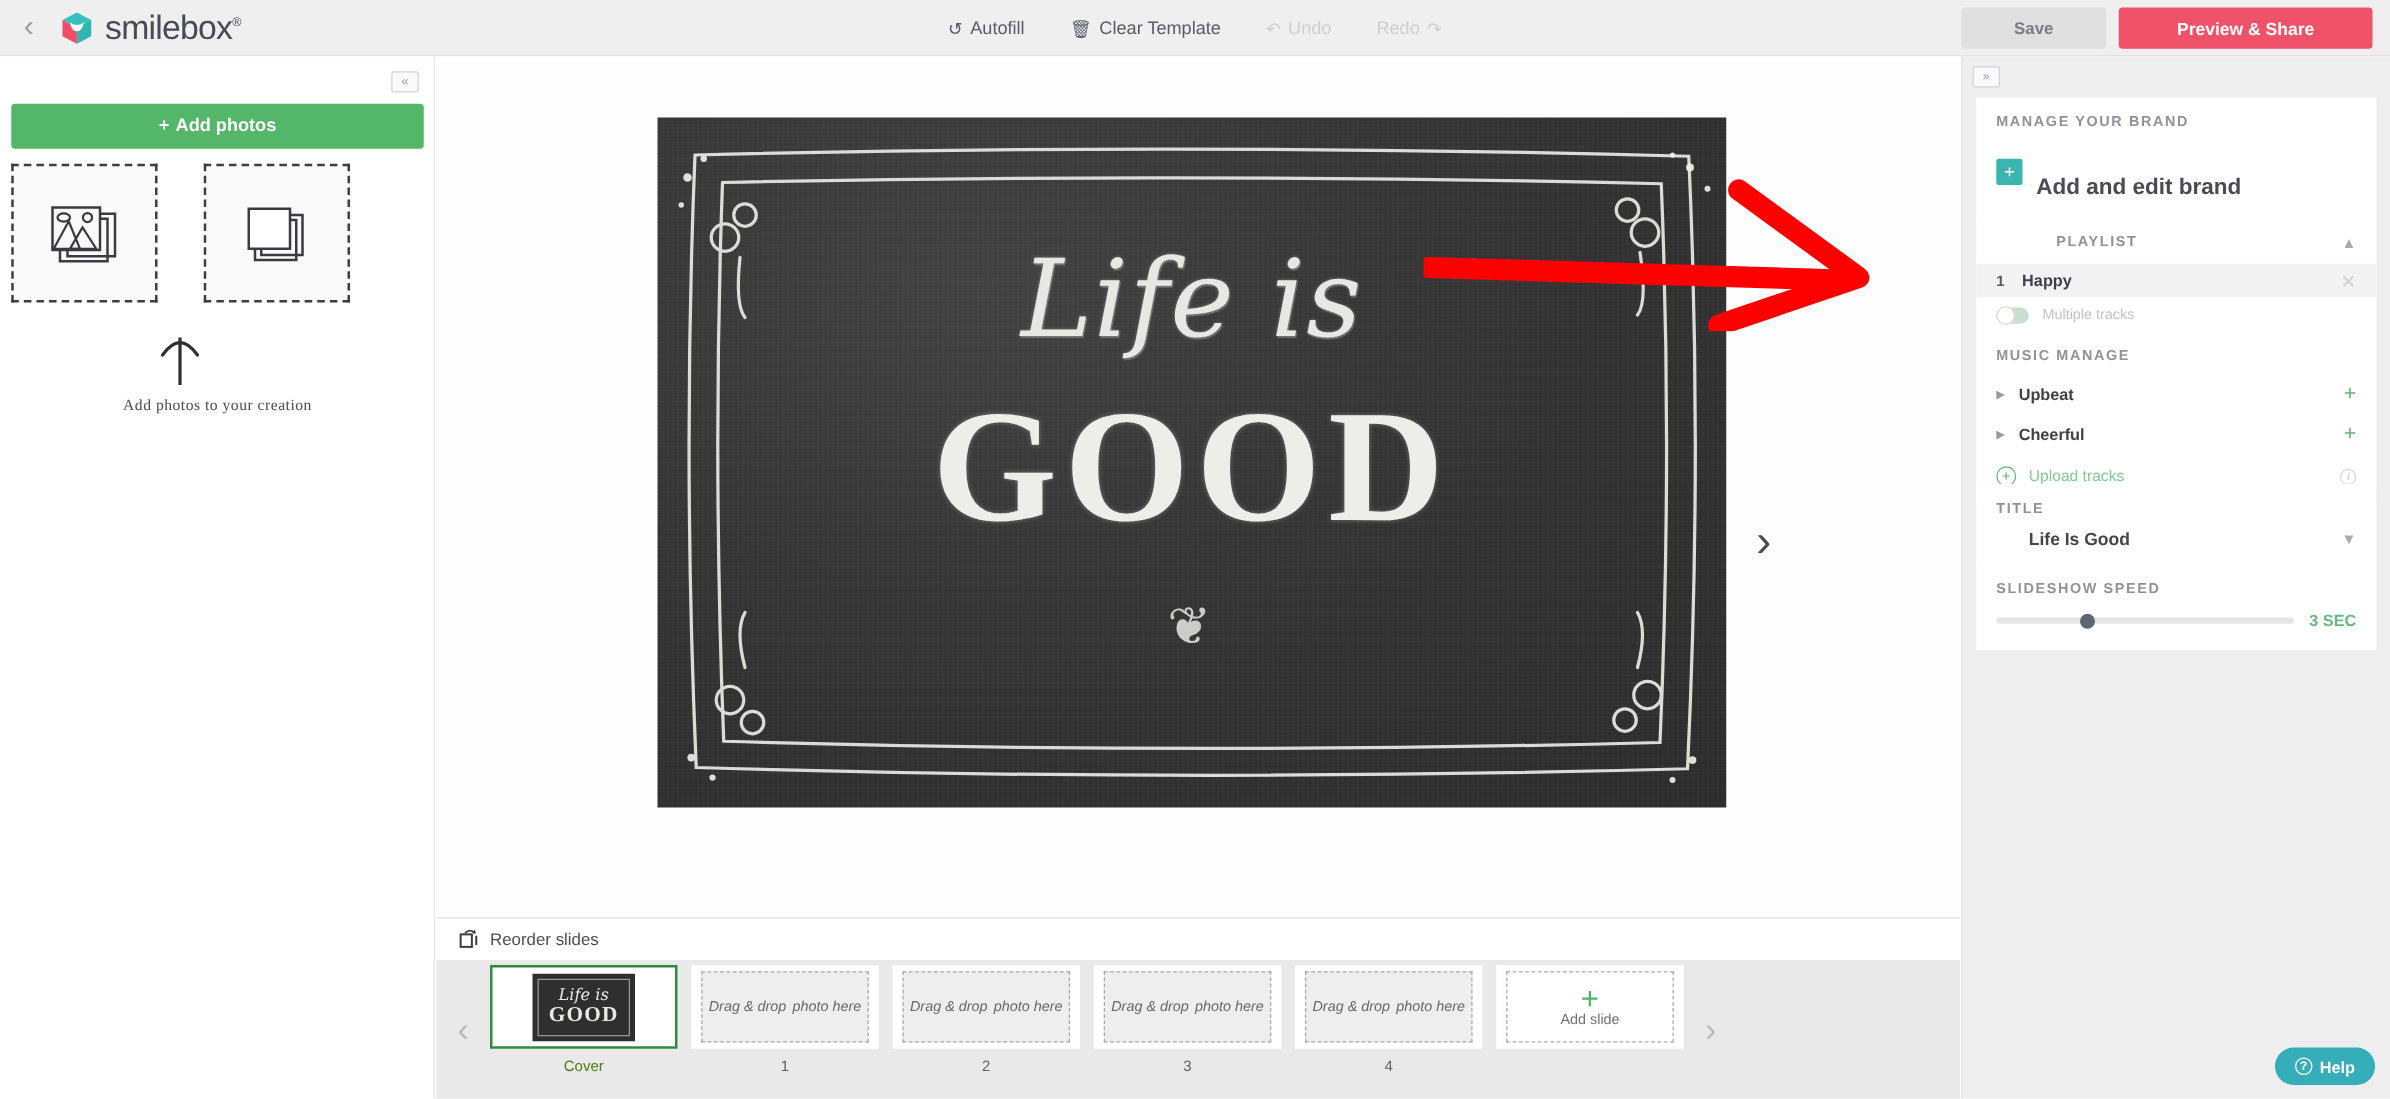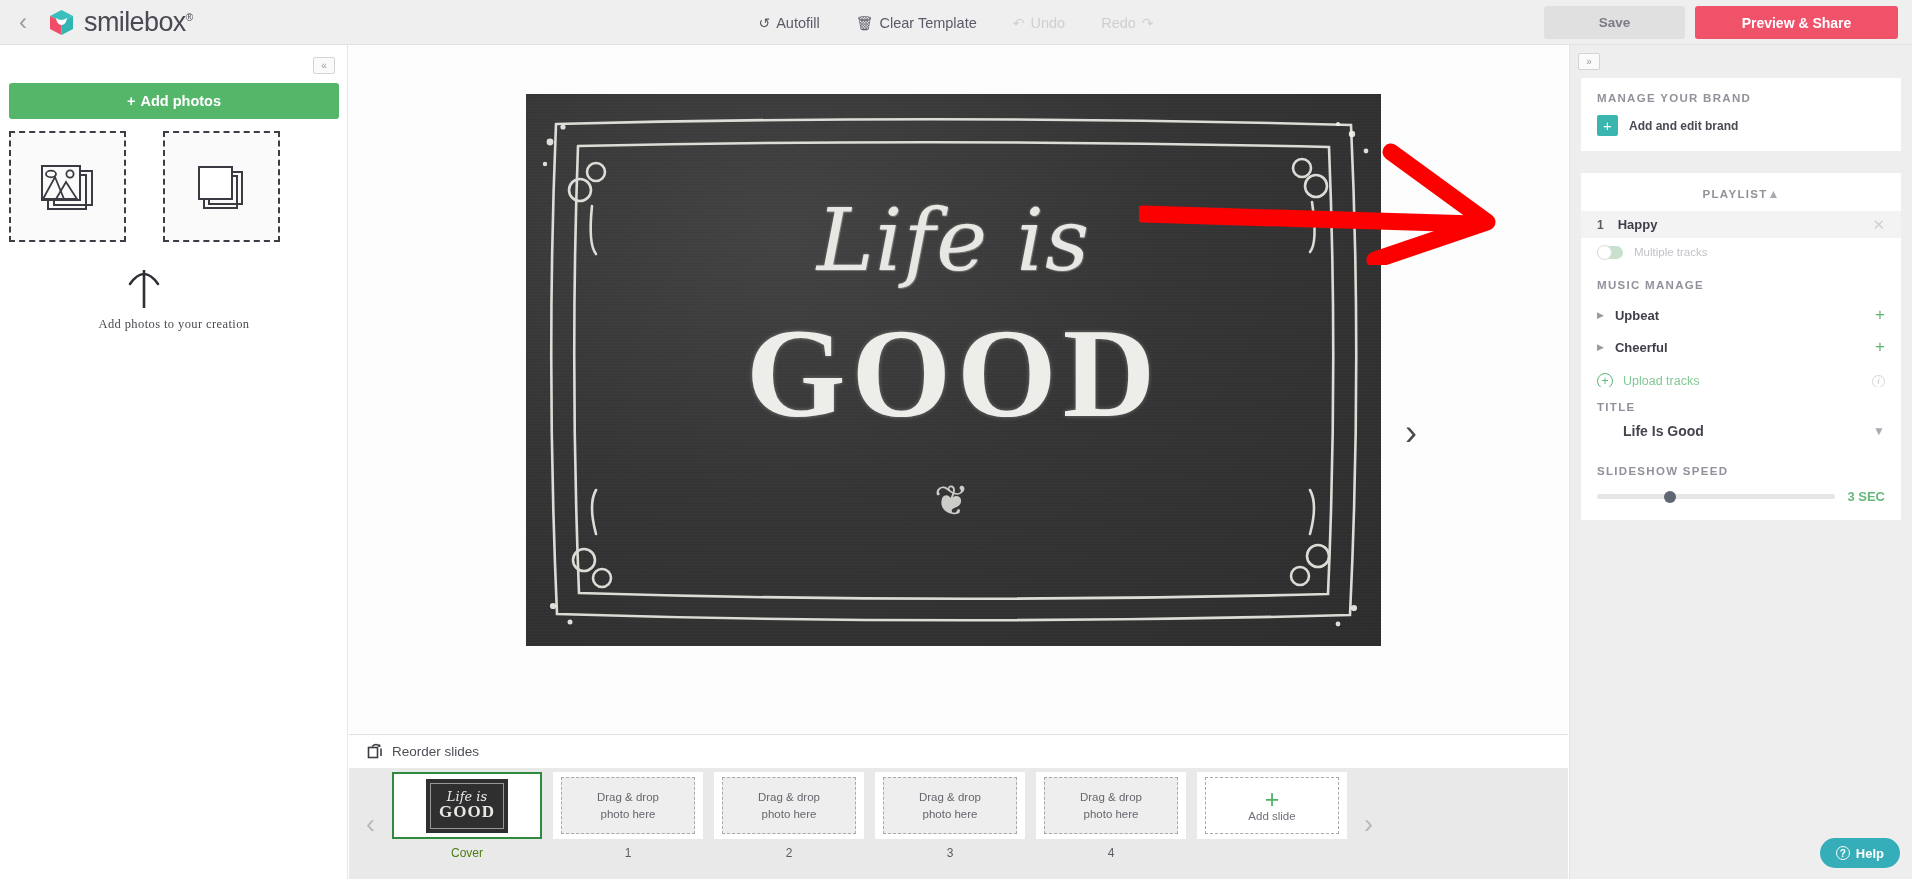--- a/index.html
+++ b/index.html
@@ -39,21 +39,21 @@
     color: #5a5a68; cursor: pointer; pointer-events: auto;
   }
   .tb-btn.disabled { color: #cfcfd4; cursor: default; }
   .tb-icon { font-size: 14px; line-height: 1; }
 
   .tb-right {
     position: absolute; right: 14px; top: 0; height: 45px;
     display: flex; align-items: center; gap: 10px;
   }
   .btn-save {
-    width: 141px; height: 33px; background: #e0e0e0; border: none; border-radius: 3px;
+    width: 116px; height: 33px; background: #e0e0e0; border: none; border-radius: 3px;
     color: #7b7b85; font-size: 13.5px; font-weight: 600; cursor: pointer;
     font-family: "Liberation Sans", sans-serif;
   }
   .btn-preview {
     width: 203px; height: 33px; background: #ef5269; border: none; border-radius: 3px;
     color: #fff; font-size: 14px; font-weight: 700; cursor: pointer;
     font-family: "Liberation Sans", sans-serif;
   }
 
   
@@ -169,23 +169,23 @@
     font-family: "DejaVu Serif", serif; font-style: italic; font-size: 13px;
     color: #e8e8e4; line-height: 1;
   }
   .thumb-good {
     font-family: "Liberation Serif", serif; font-weight: 700; font-size: 17px;
     color: #e8e8e4; letter-spacing: 1px; line-height: 1.1;
   }
   .thumb-frame { position: absolute; inset: 4px; border: 1px solid rgba(255,255,255,.5); }
   .slide-drop {
     width: 134px; height: 57px; margin: 5px auto; border: 1px dashed #a8a8ae;
-    background: #eeeeee; display: flex; flex-direction: column;
+    background: #eeeeee; display: flex; 
     align-items: center; justify-content: center; gap: 5px;
-    font-size: 11.5px; color: #66666e;
+    font-size: 11.5px; color: #66666e; font-style: italic;
   }
   .slide-label {
     width: 150px; text-align: center; font-size: 12px; color: #5c5c64;
     margin-top: 7px; background: #e9e9e9;
   }
   .slide-label.cover { color: #4d7c0f; }
   .add-slide-card {
     width: 150px; height: 67px; background: #fff; display: flex;
     align-items: center; justify-content: center;
   }
@@ -212,25 +212,25 @@
   .card-brand { position: absolute; left: 0; right: 0; top: 33px; }
   .sect-title {
     font-size: 11.5px; color: #91919b; letter-spacing: 1.3px; font-weight: 700;
   }
   .brand-body { padding: 14px 16px 15px 16px; }
   .brand-row { display: flex; align-items: center; gap: 11px; margin-top: 11px; cursor: pointer; }
   .plus-square {
     width: 21px; height: 21px; background: #3bb6ae; border-radius: 2px; color: #fff;
     display: flex; align-items: center; justify-content: center; font-size: 15px;
   }
-  .brand-link { font-size: 12px; color: #4a4a55; font-weight: 700; }
+  .brand-link { font-size: 18px; color: #4a4a55; font-weight: 700; margin-top: 24px; }
 
   .card-playlist { position: absolute; left: 0; right: 0; top: 128px; }
   .pl-head {
-    padding: 14px 16px 10px 16px; display: flex; align-items: center; justify-content: center;
+    padding: 14px 16px 10px 16px; display: flex; align-items: center; justify-content: space-between; margin-left: 48px;
   }
   .chev { color: #a9a9b2; font-size: 12px; cursor: pointer; }
   .pl-item {
     height: 27px; background: #f3f3f3; display: flex; align-items: center;
     padding: 0 16px; gap: 14px; cursor: pointer;
   }
   .pl-num { font-size: 12px; color: #5a5a63; font-weight: 700; }
   .pl-name { font-size: 13px; color: #3f3f4a; font-weight: 700; flex: 1; }
   .pl-x { color: #d0d0d6; font-size: 15px; cursor: pointer; }
   .multi-row { display: flex; align-items: flex-start; gap: 11px; padding: 8px 16px 12px 16px; }

